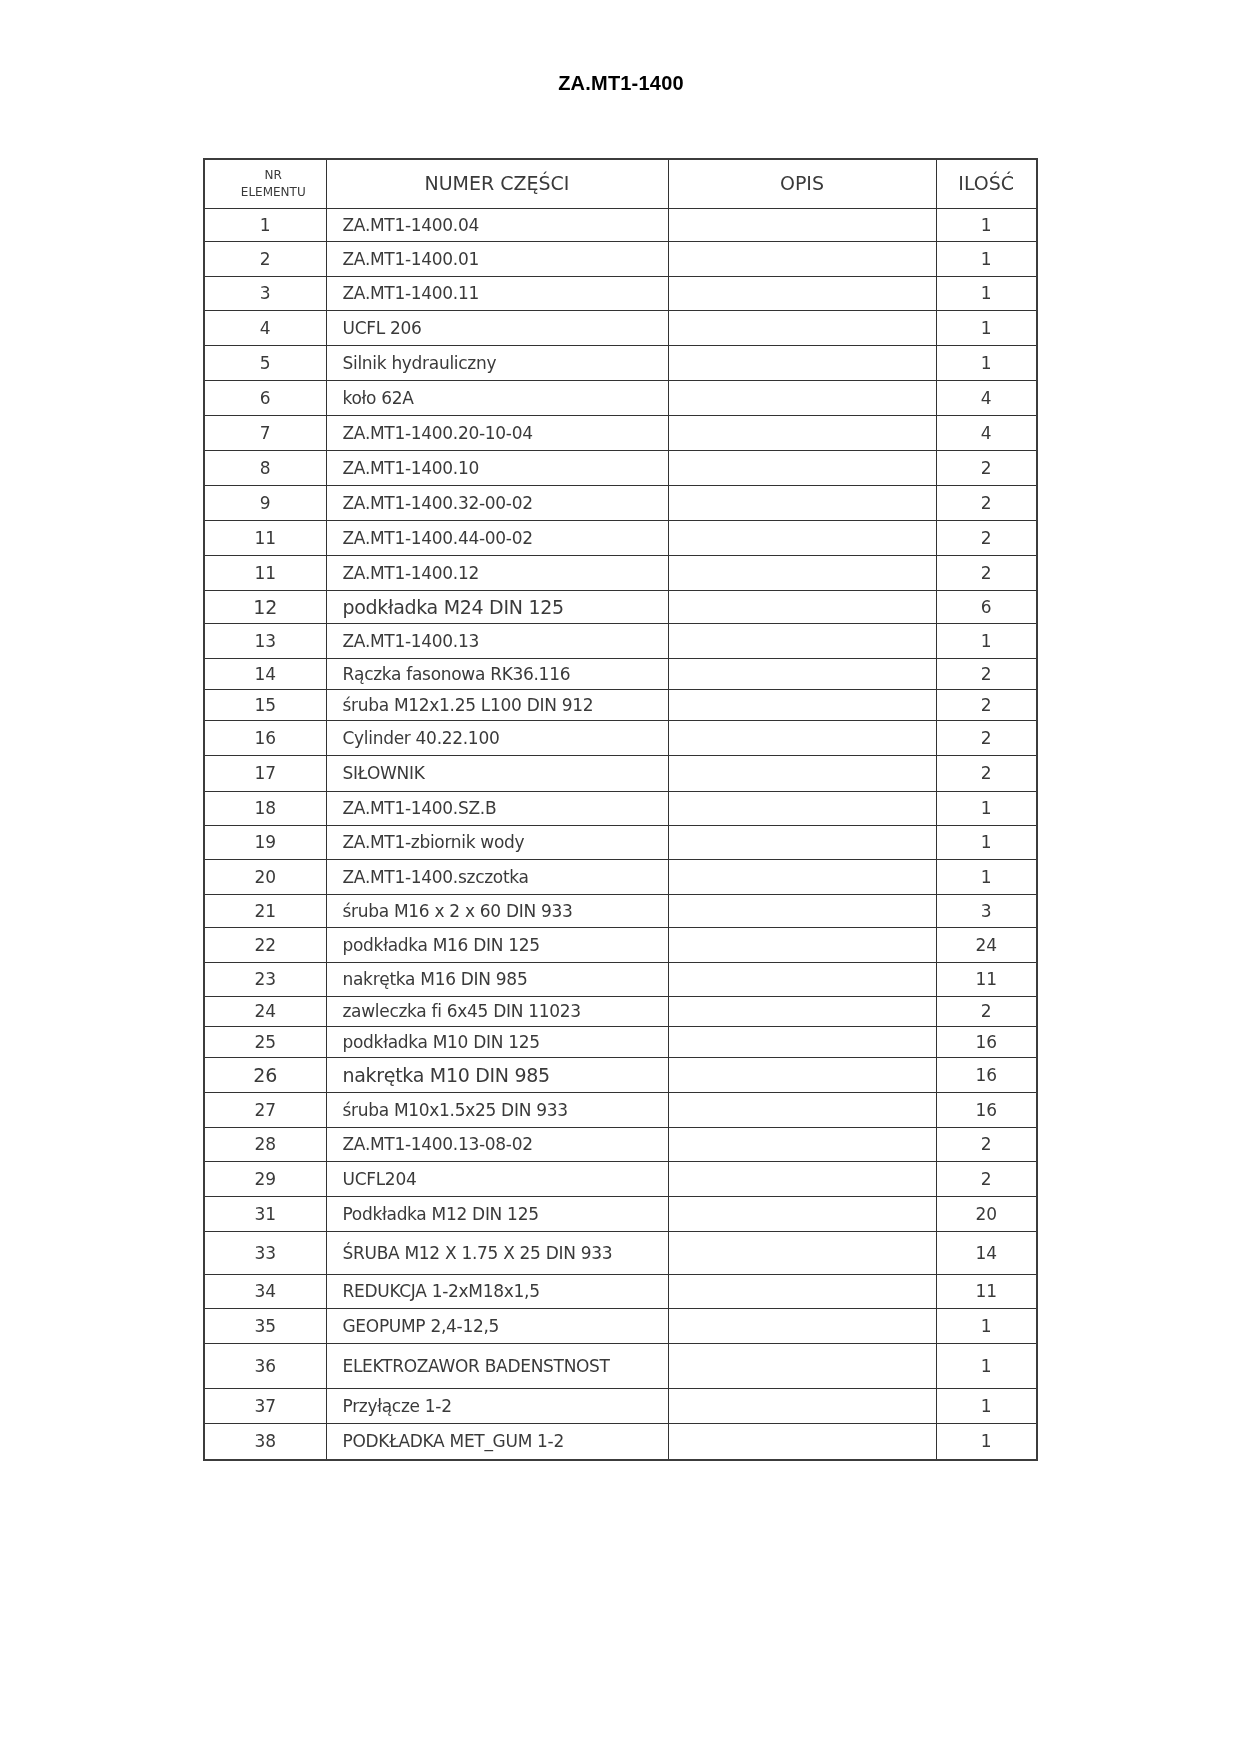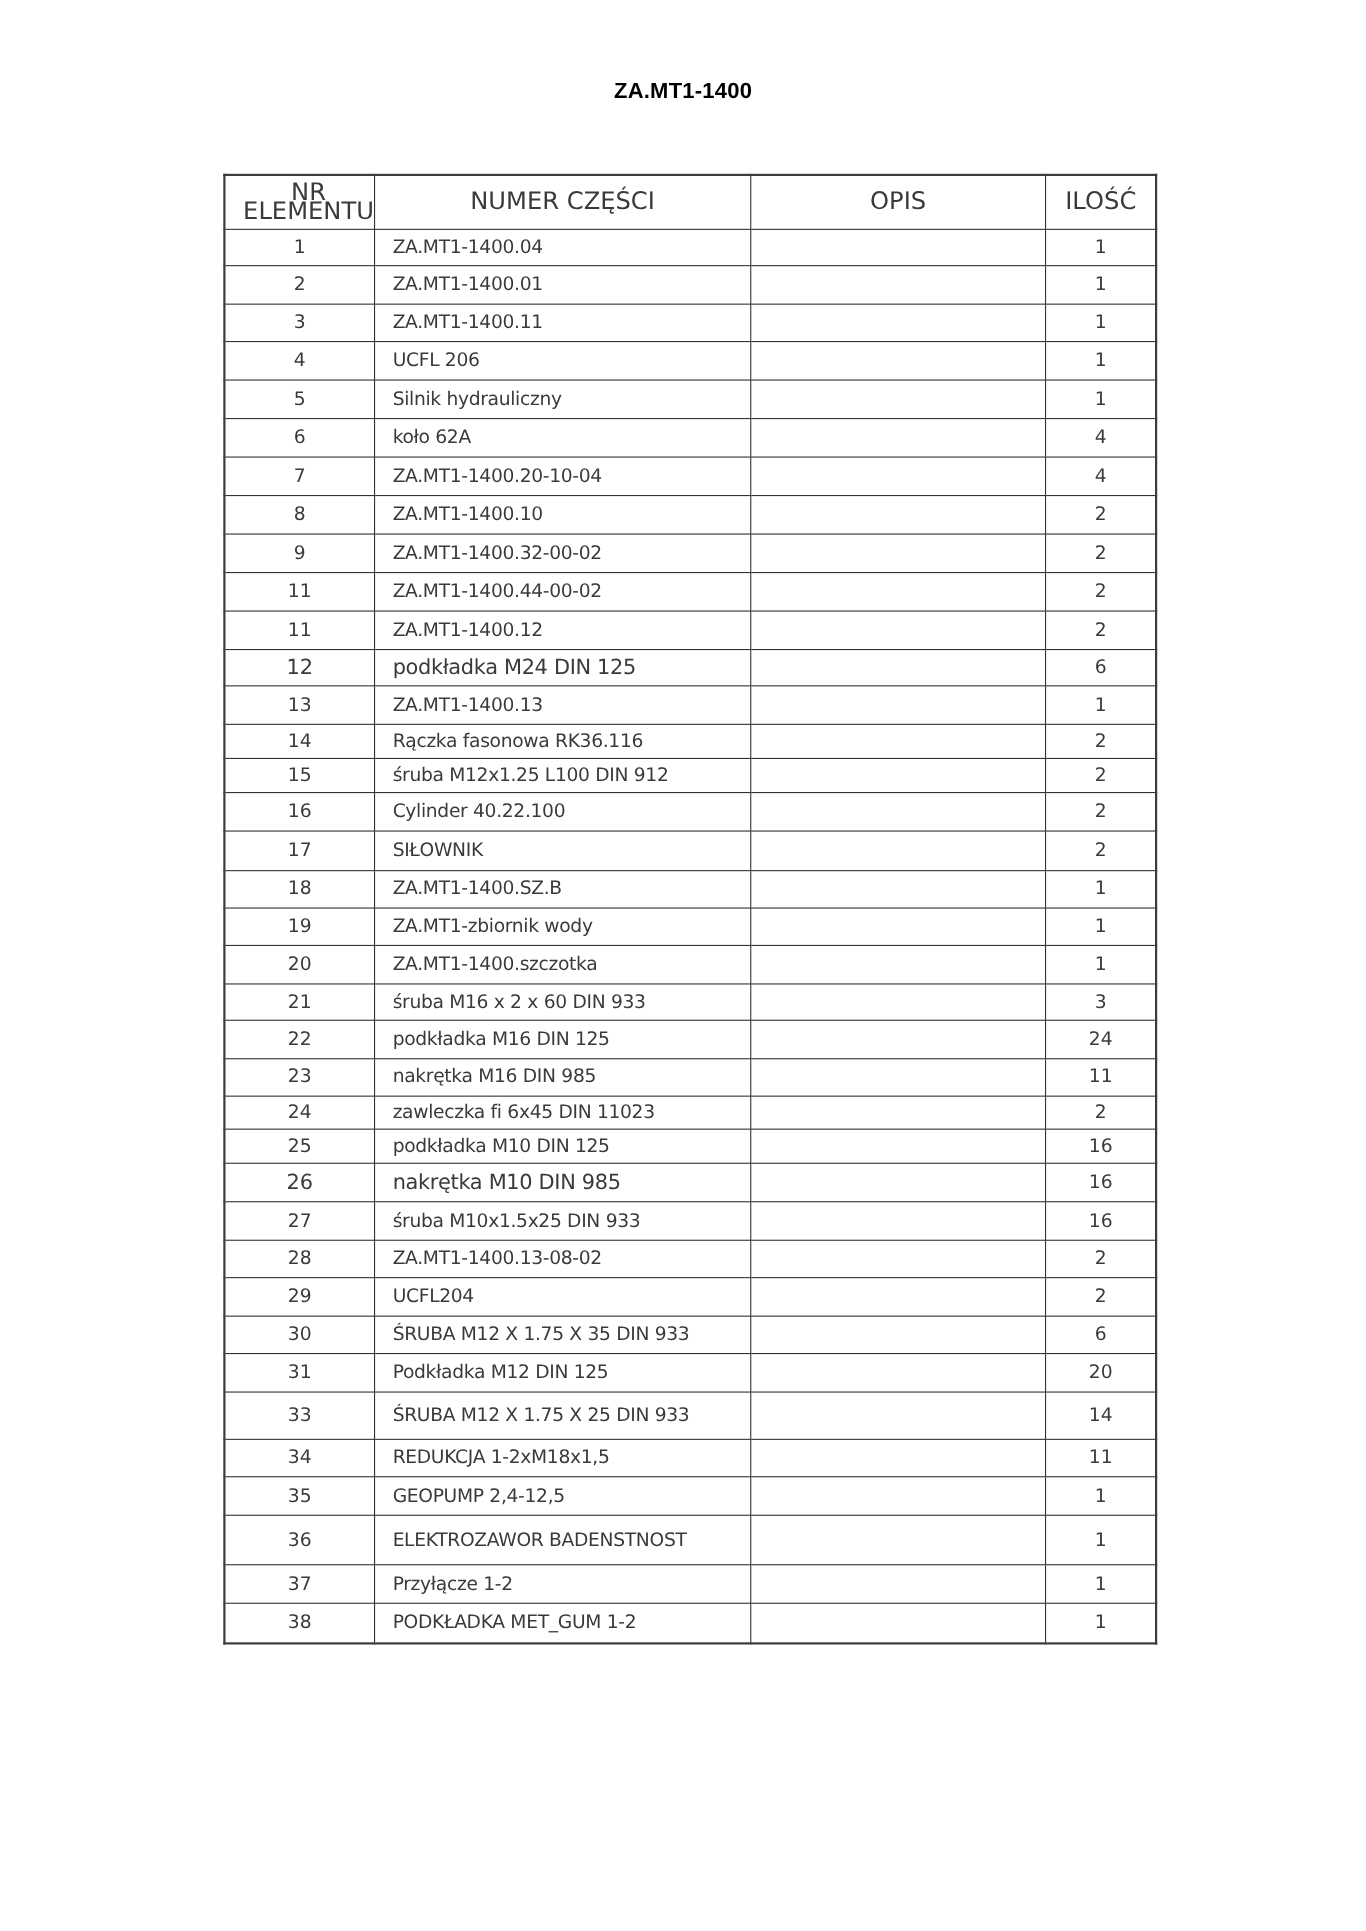--- a/index.html
+++ b/index.html
@@ -13,24 +13,24 @@
       position: absolute; left: 203px; top: 158px;
       border-collapse: collapse; table-layout: fixed;
       font-family: "DejaVu Sans", sans-serif; color: #3a3a3a;
       border: 2px solid #3c3c3c;
     }
     .bom th, .bom td {
       border: 1.6px solid #333;
       padding: 0; overflow: hidden; white-space: nowrap;
     }
     .bom th {
-      font-weight: normal; font-size: 22px; text-align: center; vertical-align: middle;
+      font-weight: normal; font-size: 19px; text-align: center; vertical-align: middle;
       line-height: 19px; color: #3a3a3a;
     }
-    .bom th.nr { font-size: 22px; line-height: 17px; padding-left: 16px; }
+    .bom th.nr { font-size: 12px; line-height: 17px; padding-left: 16px; }
     .bom td { font-size: 17px; vertical-align: middle; }
     .bom td.c-nr, .bom td.c-qty { text-align: center; }
     .bom td.c-part { text-align: left; padding-left: 16px; letter-spacing: -0.3px; }
     .bom td.big { font-size: 19px; }
     col.w-nr { width: 122px; }
     col.w-part { width: 342px; }
     col.w-desc { width: 268px; }
     col.w-qty { width: 101px; }
   </style>
 </head>
@@ -224,26 +224,20 @@
         <td class="c-part">ZA.MT1-1400.13-08-02</td>
         <td class="c-desc"></td>
         <td class="c-qty">2</td>
       </tr>
       <tr style="height: 35px;">
         <td class="c-nr">29</td>
         <td class="c-part">UCFL204</td>
         <td class="c-desc"></td>
         <td class="c-qty">2</td>
       </tr>
-      <tr style="height: 34px;">
-        <td class="c-nr">30</td>
-        <td class="c-part">ŚRUBA M12 X 1.75 X 35 DIN 933</td>
-        <td class="c-desc"></td>
-        <td class="c-qty">6</td>
-      </tr>
       <tr style="height: 35px;">
         <td class="c-nr">31</td>
         <td class="c-part">Podkładka M12 DIN 125</td>
         <td class="c-desc"></td>
         <td class="c-qty">20</td>
       </tr>
       <tr style="height: 43px; margin-top: 19px;">
         <td class="c-nr">33</td>
         <td class="c-part">ŚRUBA M12 X 1.75 X 25 DIN 933</td>
         <td class="c-desc"></td>

